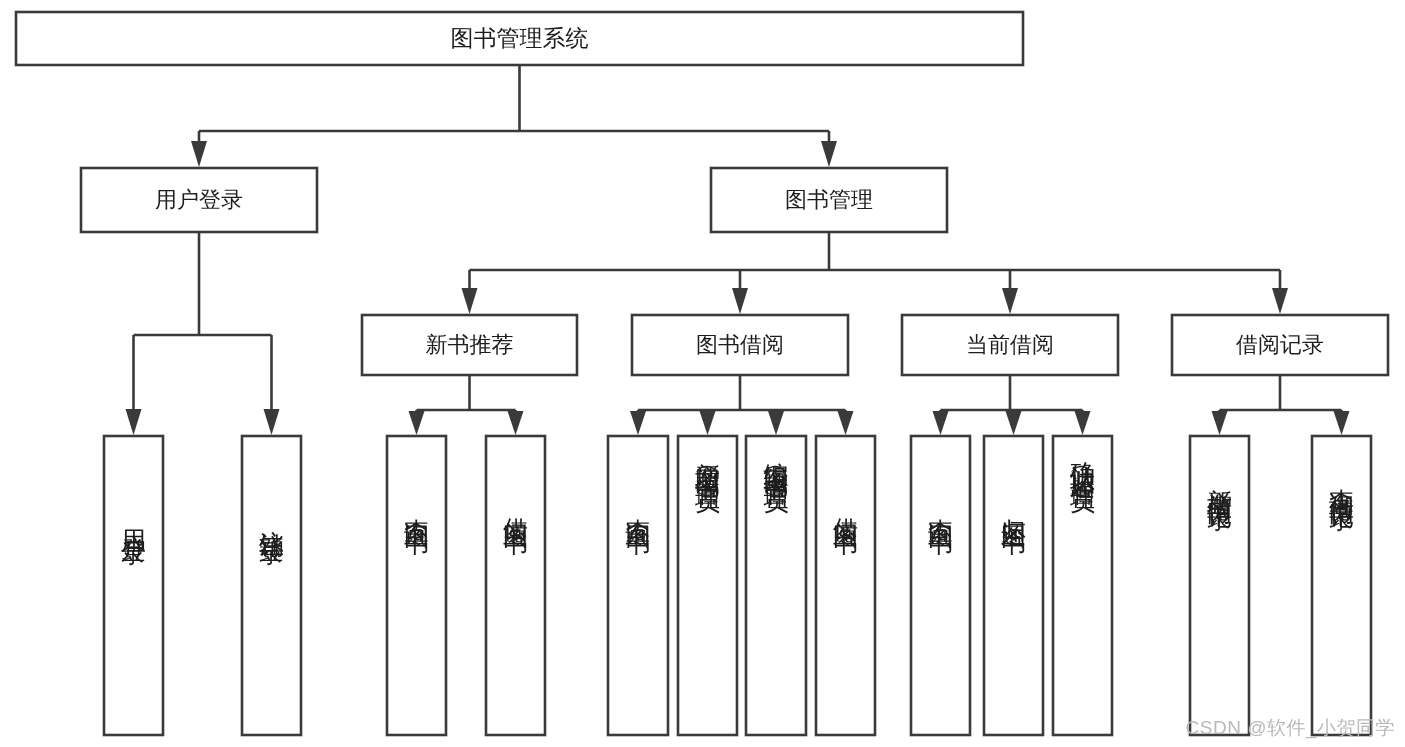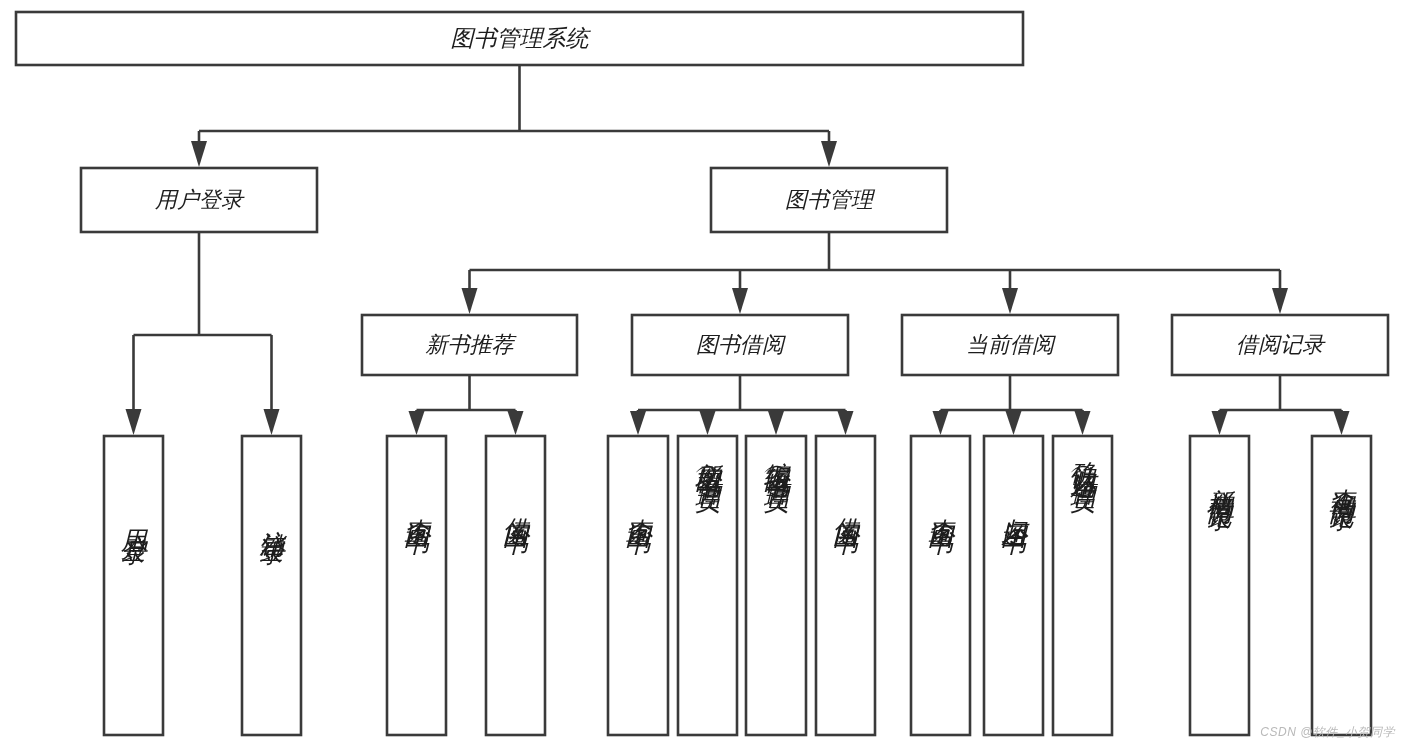--- a/index.html
+++ b/index.html
@@ -12,21 +12,20 @@
     height: 747px;
     font-family: "Liberation Sans", "DejaVu Sans", sans-serif;
     overflow: hidden;
     position: relative;
   }
   #diagram-root {
     position: relative;
     width: 1405px;
     height: 747px;
     background: #ffffff;
-    font-style: italic;
   }
   svg.flow {
     position: absolute;
     left: 0;
     top: 0;
     width: 1405px;
     height: 747px;
     display: block;
   }
   .node-rect {
@@ -70,21 +69,21 @@
     line-height: 1;
     letter-spacing: 4px;
     color: #1d1d1d;
     white-space: nowrap;
   }
   .watermark {
     position: absolute;
     right: 10px;
     bottom: 6px;
     font-family: "Liberation Sans", "DejaVu Sans", sans-serif;
-    font-size: 12px;
+    font-size: 19px;
     color: #b9b9b9;
     letter-spacing: 0.5px;
     white-space: nowrap;
   }
 </style>
 </head>
 <body>
 
 <div id="diagram-root">
 

